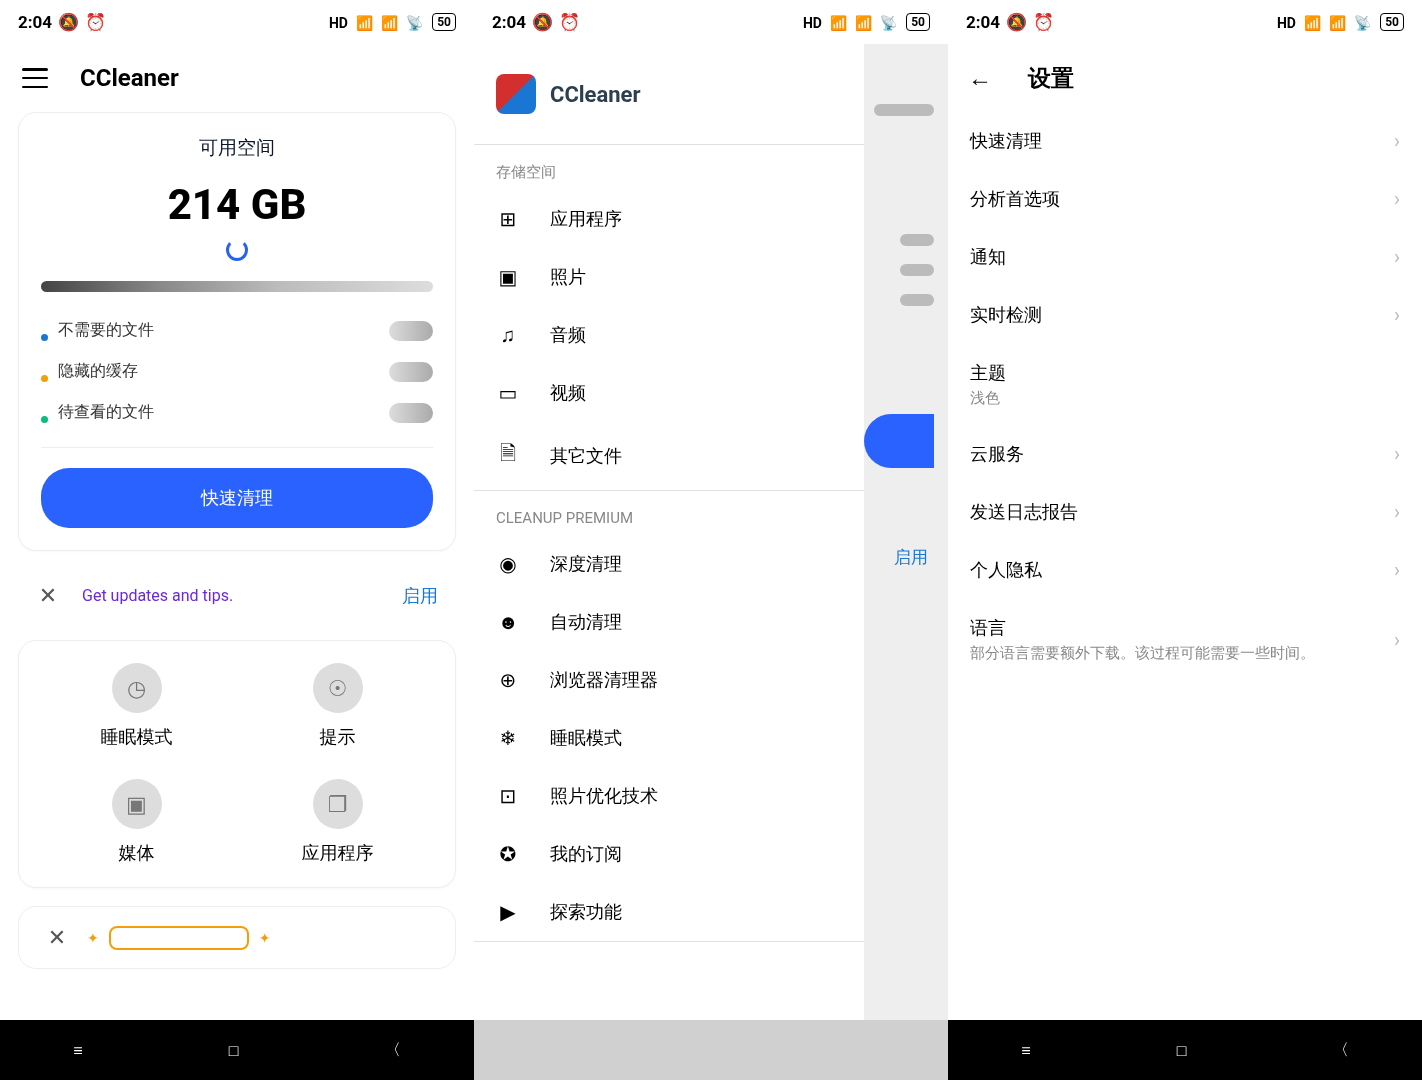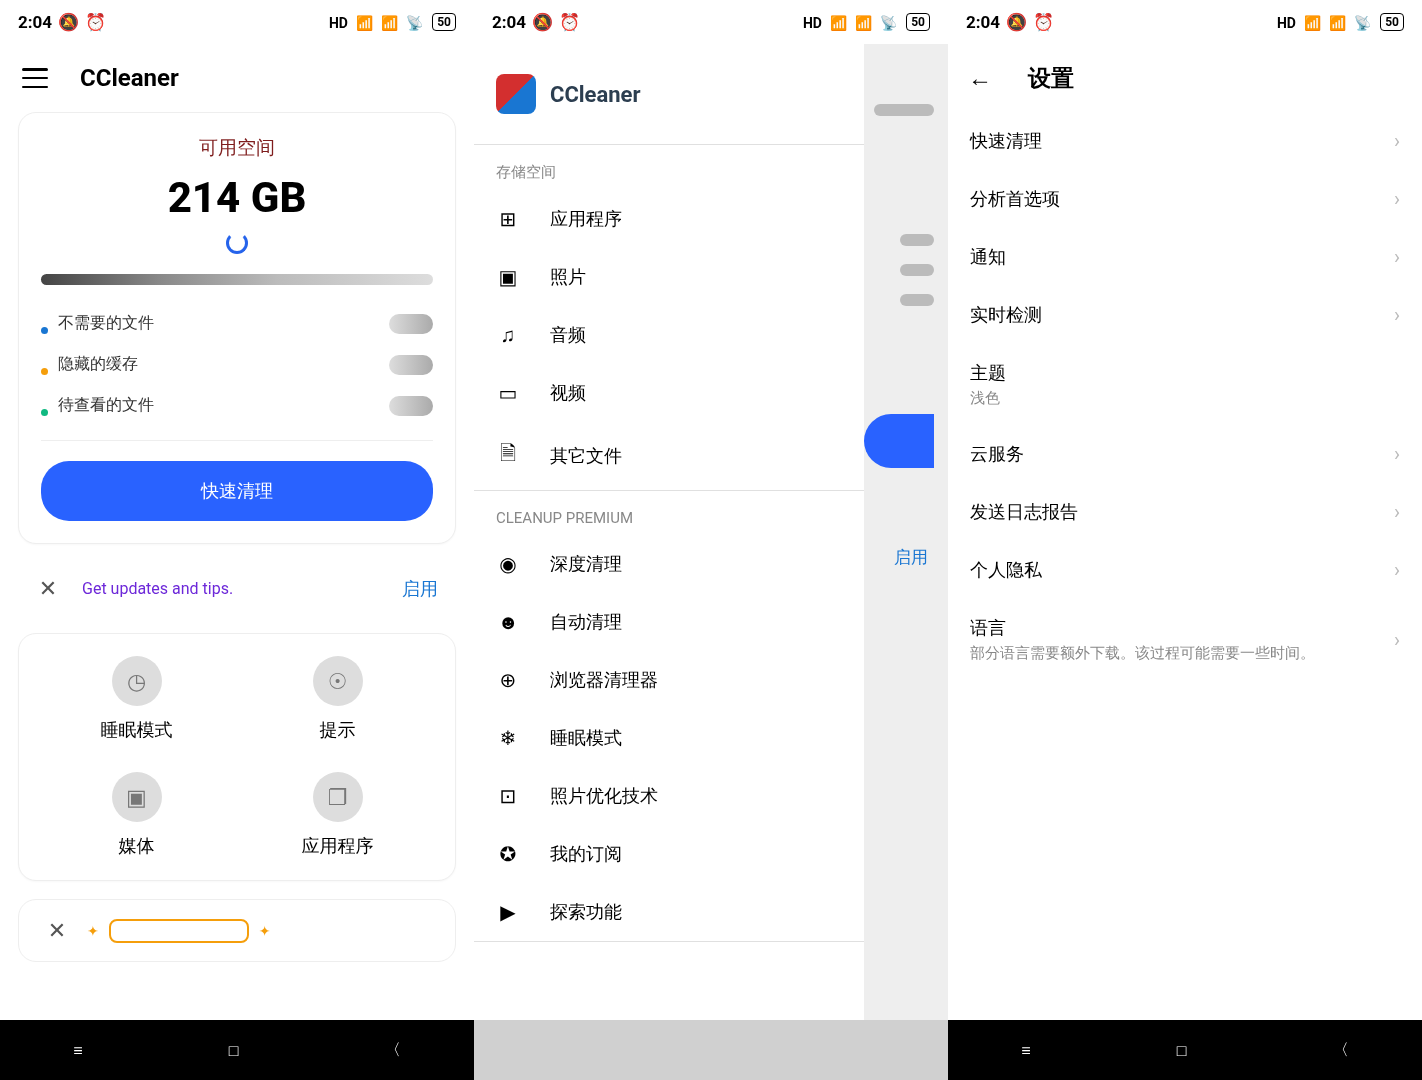--- a/index.html
+++ b/index.html
@@ -9,21 +9,21 @@
 .status-left{display:flex;align-items:center;gap:6px}
 .status-right{display:flex;align-items:flex-end;gap:8px}
 .sig{font-size:14px}
 .batt{border:1.5px solid #000;border-radius:4px;padding:0 4px;font-size:12px;display:inline-flex;align-items:center;justify-content:center;height:18px}
 .app-bar{height:68px;display:flex;align-items:center;padding:0 22px;gap:32px}
 .app-title{font-size:24px;font-weight:700}
 .hamburger{width:26px;height:20px;display:flex;flex-direction:column;justify-content:space-between;cursor:pointer}
 .hamburger span{height:2.5px;background:#000;border-radius:2px}
 .content{flex:1;overflow:auto;padding:0 18px}
 .card{background:#fff;border:1px solid #eee;border-radius:18px;padding:22px;margin-bottom:18px;box-shadow:0 1px 2px rgba(0,0,0,.03)}
-.space-label{text-align:center;font-size:19px;color:#7f1d1d;margin-bottom:12px}
+.space-label{text-align:center;font-size:19px;color:#0f172a;margin-bottom:19px}
 .space-val{text-align:center;font-size:42px;font-weight:800;margin-bottom:10px}
 .spinner{width:22px;height:22px;border:3px solid #2563eb;border-top-color:transparent;border-radius:50%;margin:0 auto 20px}
 .bar{height:11px;border-radius:6px;background:linear-gradient(90deg,#444 0%,#888 30%,#bbb 60%,#ddd 100%);margin-bottom:18px}
 .legend{display:flex;align-items:center;justify-content:space-between;padding:10px 0;font-size:16px;color:#333}
 .dot{width:7px;height:7px;border-radius:50%;margin-right:10px}
 .legend-left{display:flex;align-items:flex-end}
 .pill{width:44px;height:20px;border-radius:10px;background:linear-gradient(90deg,#ddd,#aaa)}
 .divider{height:1px;background:#eee;margin:14px 0 20px}
 .big-btn{width:100%;background:#2962ff;color:#fff;border:none;border-radius:28px;padding:18px;font-size:18px;font-weight:500;cursor:pointer}
 .notif-row{display:flex;align-items:center;padding:14px 18px 14px 10px;gap:14px;margin-bottom:18px}

